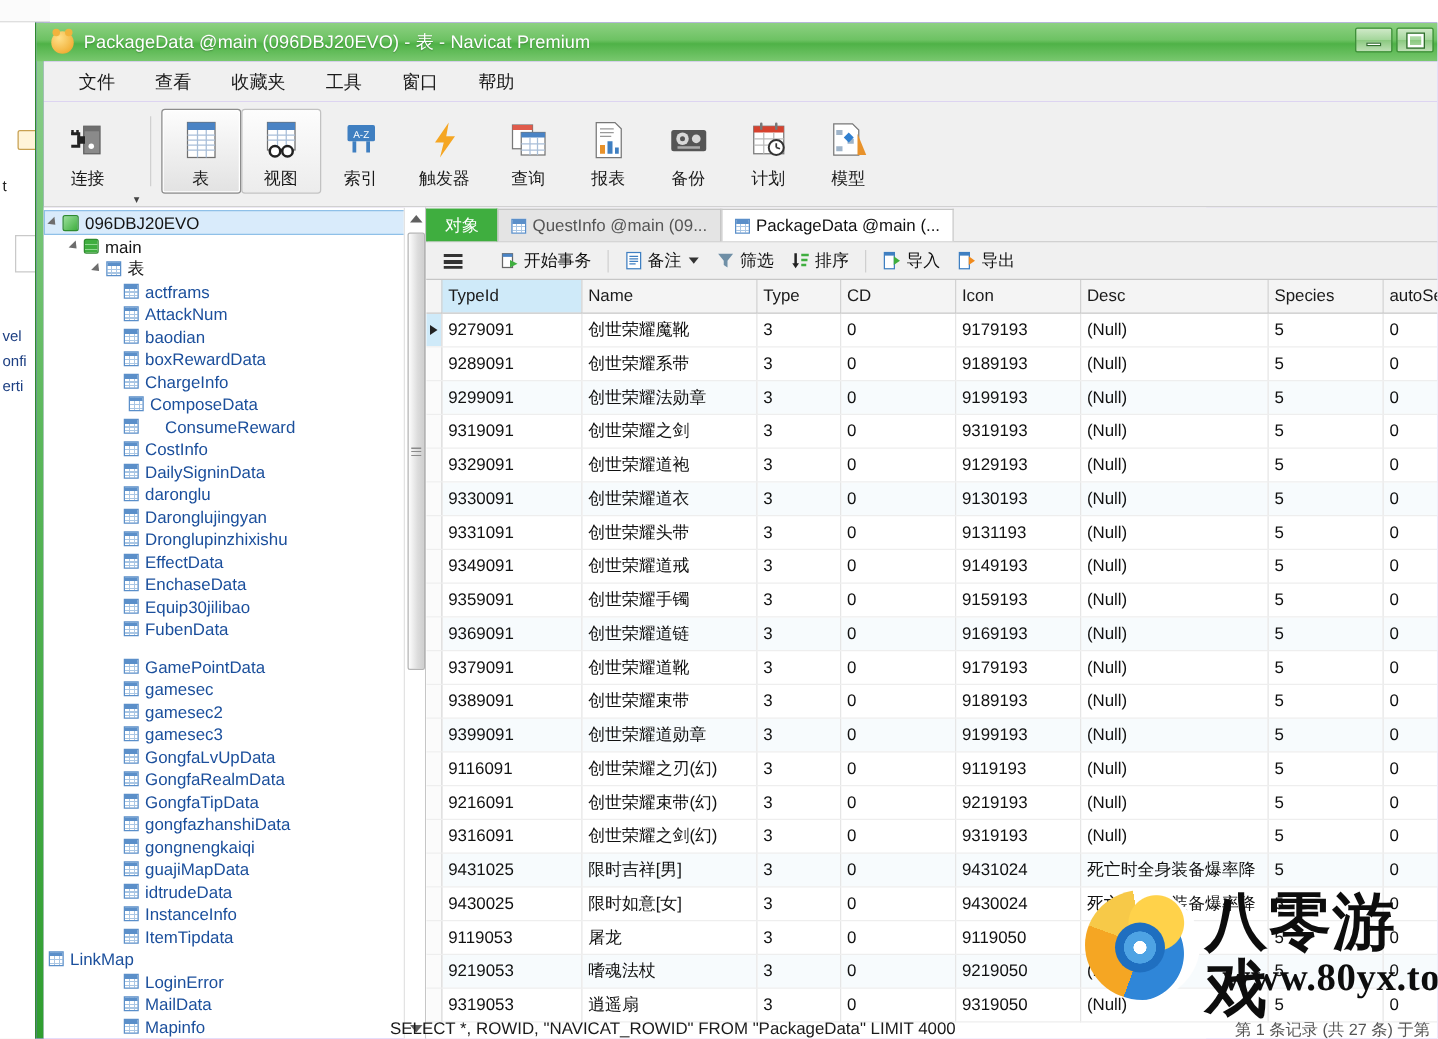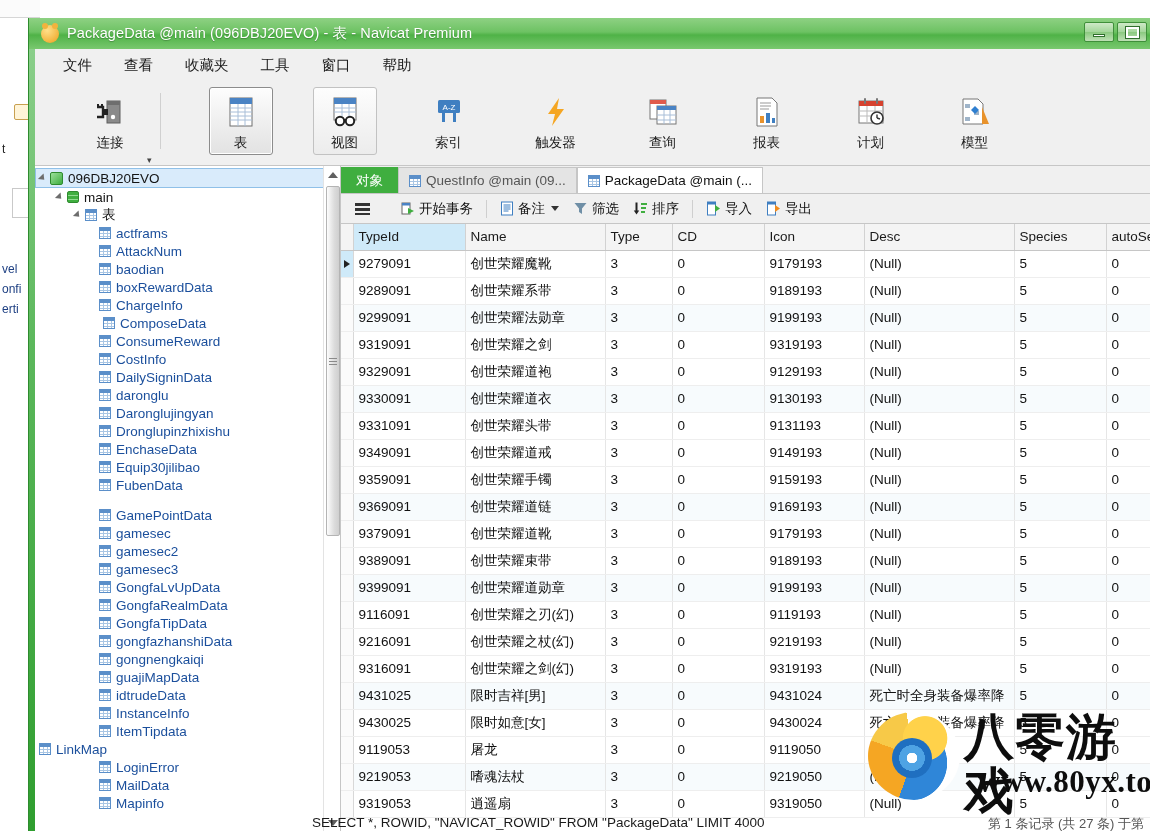--- a/index.html
+++ b/index.html
@@ -88,21 +88,20 @@
   .ribbon {
     position:absolute; left:6px; top:63px; width:1116px; height:85px;
     background:#f0f0f0; border-bottom:1px solid #c6c6c6;
     display:flex; align-items:flex-start; padding-top:6px;
   }
   .rb-sep { width:1px; height:56px; background:#d0d0d0; margin:6px 8px 0 8px; }
   .rb-btn {
     width:64px; display:flex; flex-direction:column; align-items:center;
     padding:4px 2px 2px; border:1px solid transparent; border-radius:3px;
     cursor:default;
-    margin-left:40px;
   }
   .rb-btn.wide { width:70px; }
   .rb-btn.active {
     background: linear-gradient(to bottom,#fdfdfd,#e2e2e2);
     border:1px solid #8c8c8c; box-shadow: inset 0 0 0 1px #ffffff;
   }
   .rb-btn.framed {
     background: linear-gradient(to bottom,#fdfdfd,#ececec);
     border:1px solid #c2c2c2;
   }
@@ -407,20 +406,32 @@
                 <line x1="8" y1="14" x2="17" y2="14"></line>
               </g>
             <rect x="8" y="21" width="4" height="7" fill="#e8922b"></rect>
             <rect x="14" y="18" width="4" height="10" fill="#3f7fc1"></rect>
             <rect x="20" y="23" width="3" height="5" fill="#3f7fc1"></rect>
           </svg>
         </div>
         <div class="rb-lbl">报表</div>
       </div>
 
+      <div class="rb-btn">
+        <div class="rb-ico">
+          <svg width="36" height="34" viewBox="0 0 36 34">
+            <rect x="4" y="9" width="28" height="17" rx="2" fill="#555"></rect>
+            <circle cx="13" cy="16" r="5" fill="#d8d8d8"></circle>
+              <circle cx="13" cy="16" r="2" fill="#555"></circle>
+            <circle cx="24" cy="16" r="3.5" fill="#d8d8d8"></circle>
+            <rect x="9" y="22" width="18" height="2" fill="#aaa"></rect>
+          </svg>
+        </div>
+        <div class="rb-lbl">备份</div>
+      </div>
 
       <div class="rb-btn">
         <div class="rb-ico">
           <svg width="34" height="34" viewBox="0 0 34 34">
             <rect x="5" y="6" width="24" height="22" fill="#ffffff" stroke="#777"></rect>
             <rect x="5" y="6" width="24" height="5" fill="#d6422f"></rect>
             <rect x="10" y="3" width="2" height="6" rx="1" fill="#777"></rect>
             <rect x="22" y="3" width="2" height="6" rx="1" fill="#777"></rect>
             <g stroke="#bbb">
                 <line x1="5" y1="16" x2="29" y2="16"></line>
@@ -487,21 +498,21 @@
               <span class="tree-label">boxRewardData</span>
             </div>
             <div class="tree-row" style="padding-left: 64px;">
               <span class="ico-leaf"></span>
               <span class="tree-label">ChargeInfo</span>
             </div>
             <div class="tree-row" style="padding-left: 68px;">
               <span class="ico-leaf"></span>
               <span class="tree-label">ComposeData</span>
             </div>
-            <div class="tree-row" style="padding-left: 64px;">
+            <div class="tree-row" style="padding-left: 64px; gap: 16px;">
               <span class="ico-leaf"></span>
               <span class="tree-label">ConsumeReward</span>
             </div>
             <div class="tree-row" style="padding-left: 64px;">
               <span class="ico-leaf"></span>
               <span class="tree-label">CostInfo</span>
             </div>
             <div class="tree-row" style="padding-left: 64px;">
               <span class="ico-leaf"></span>
               <span class="tree-label">DailySigninData</span>
@@ -510,20 +521,24 @@
               <span class="ico-leaf"></span>
               <span class="tree-label">daronglu</span>
             </div>
             <div class="tree-row" style="padding-left: 64px;">
               <span class="ico-leaf"></span>
               <span class="tree-label">Daronglujingyan</span>
             </div>
             <div class="tree-row" style="padding-left: 64px;">
               <span class="ico-leaf"></span>
               <span class="tree-label">Dronglupinzhixishu</span>
+            </div>
+            <div class="tree-row" style="padding-left: 64px;">
+              <span class="ico-leaf"></span>
+              <span class="tree-label">EffectData</span>
             </div>
             <div class="tree-row" style="padding-left: 64px;">
               <span class="ico-leaf"></span>
               <span class="tree-label">EnchaseData</span>
             </div>
             <div class="tree-row" style="padding-left: 64px;">
               <span class="ico-leaf"></span>
               <span class="tree-label">Equip30jilibao</span>
             </div>
             <div class="tree-row" style="padding-left: 64px;">
@@ -879,21 +894,21 @@
                   <td>3</td>
                   <td>0</td>
                   <td>9119193</td>
                   <td class="null">(Null)</td>
                   <td>5</td>
                   <td>0</td>
                 </tr>
                 <tr class="">
                   <td class="rowhdr"></td>
                   <td>9216091</td>
-                  <td>创世荣耀之杖(幻)</td>
+                  <td>创世荣耀束带(幻)</td>
                   <td>3</td>
                   <td>0</td>
                   <td>9219193</td>
                   <td class="null">(Null)</td>
                   <td>5</td>
                   <td>0</td>
                 </tr>
                 <tr class="">
                   <td class="rowhdr"></td>
                   <td>9316091</td>

